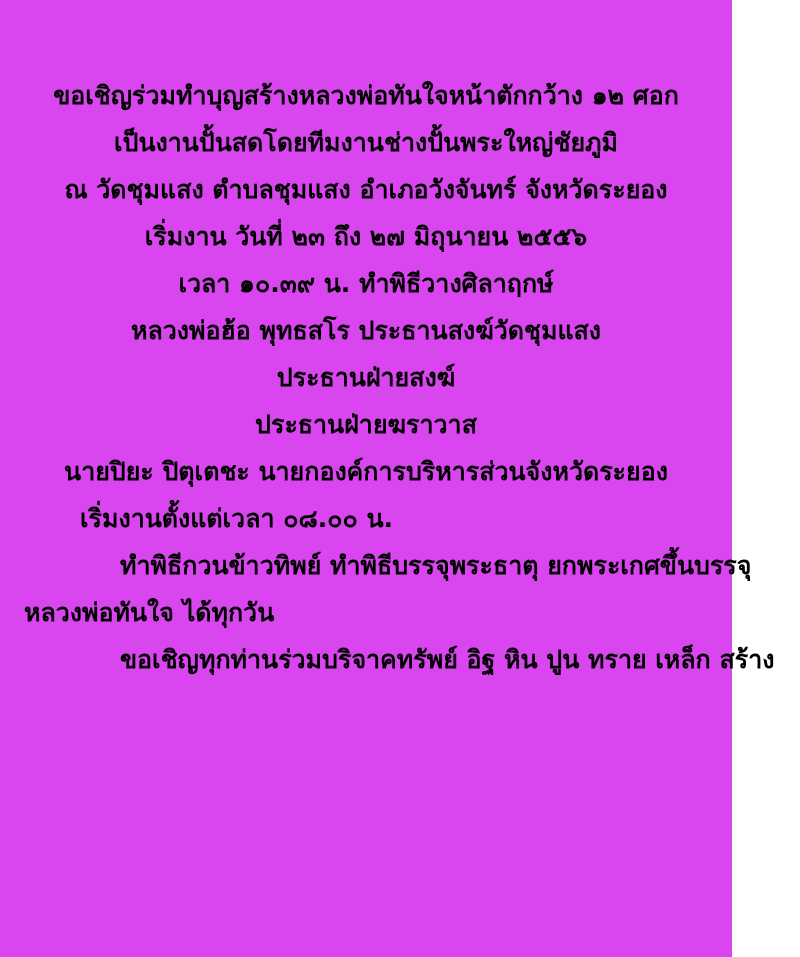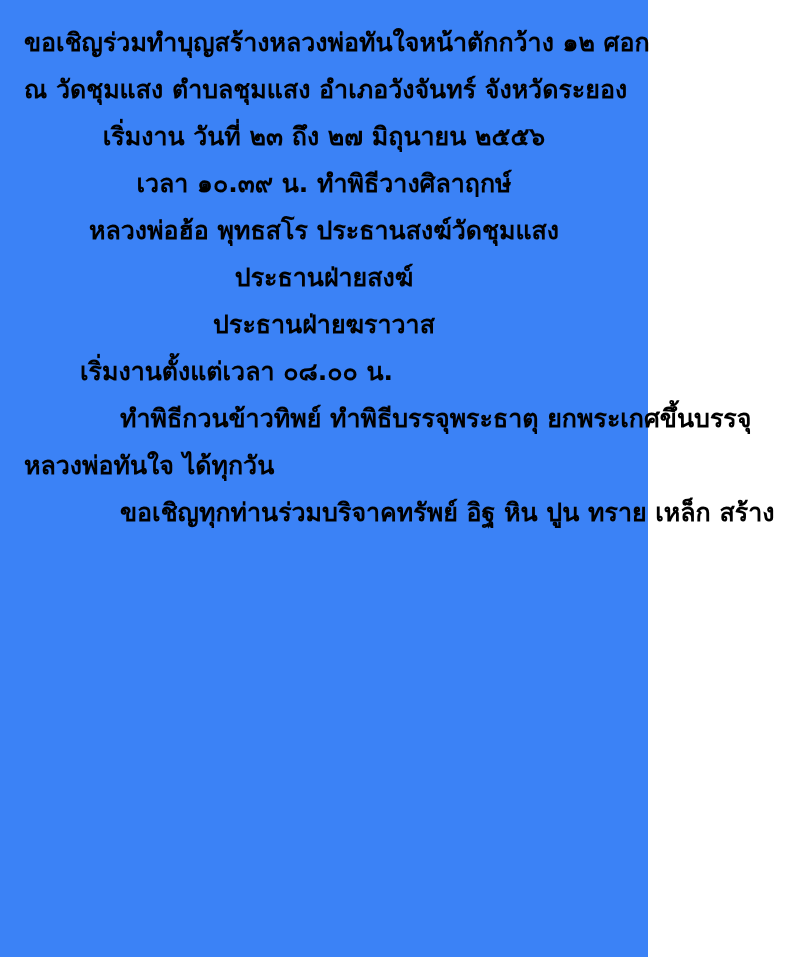--- a/index.html
+++ b/index.html
@@ -8,53 +8,55 @@
     background: #ffffff;
   }
   body {
     width: 800px;
     height: 957px;
     font-family: "DejaVu Sans", "Liberation Sans", sans-serif;
     color: #000000;
     overflow: hidden;
   }
   .page {
-    width: 648px;
+    width: 732px;
     height: 957px;
     box-sizing: border-box;
-    padding: 19px 24px 10px 24px;
-    background: #3b82f6;
+    padding: 72px 24px 10px 24px;
+    background: #d946ef;
   }
   .line {
     font-size: 25px;
     line-height: 47px;
     font-weight: 700;
     white-space: nowrap;
     letter-spacing: 0px;
   }
   .center { text-align: center; }
   .left   { text-align: left; }
   .indent { text-indent: 96px; }
   .indent-sm { text-indent: 56px; }
 </style>
 </head>
 <body>
 
 <div class="page">
 
   <div class="line center">ขอเชิญร่วมทำบุญสร้างหลวงพ่อทันใจหน้าตักกว้าง ๑๒ ศอก</div>
+  <div class="line center">เป็นงานปั้นสดโดยทีมงานช่างปั้นพระใหญ่ชัยภูมิ</div>
   <div class="line center">ณ วัดชุมแสง ตำบลชุมแสง อำเภอวังจันทร์ จังหวัดระยอง</div>
   <div class="line center">เริ่มงาน วันที่ ๒๓ ถึง ๒๗ มิถุนายน ๒๕๕๖</div>
 
   <div class="line center">เวลา ๑๐.๓๙ น. ทำพิธีวางศิลาฤกษ์</div>
 
   <div class="line center">หลวงพ่อฮ้อ พุทธสโร     ประธานสงฆ์วัดชุมแสง</div>
   <div class="line center">ประธานฝ่ายสงฆ์</div>
 
   <div class="line center">ประธานฝ่ายฆราวาส</div>
+  <div class="line center">นายปิยะ  ปิตุเตชะ   นายกองค์การบริหารส่วนจังหวัดระยอง</div>
 
   <div class="line left indent-sm">เริ่มงานตั้งแต่เวลา ๐๘.๐๐ น.</div>
 
   <div class="line left indent">ทำพิธีกวนข้าวทิพย์  ทำพิธีบรรจุพระธาตุ  ยกพระเกศขึ้นบรรจุ</div>
 
   <div class="line left">หลวงพ่อทันใจ  ได้ทุกวัน</div>
   <div class="line left indent">ขอเชิญทุกท่านร่วมบริจาคทรัพย์  อิฐ  หิน  ปูน  ทราย เหล็ก สร้าง</div>
 
 </div>
 

